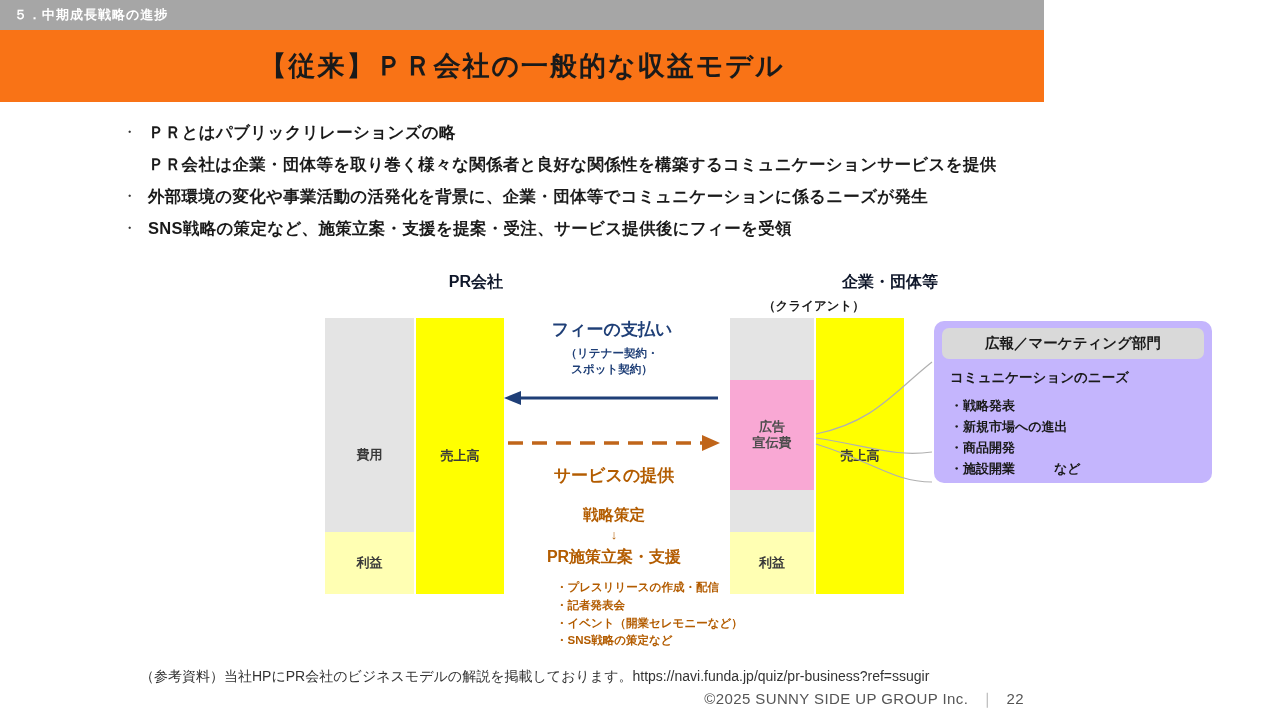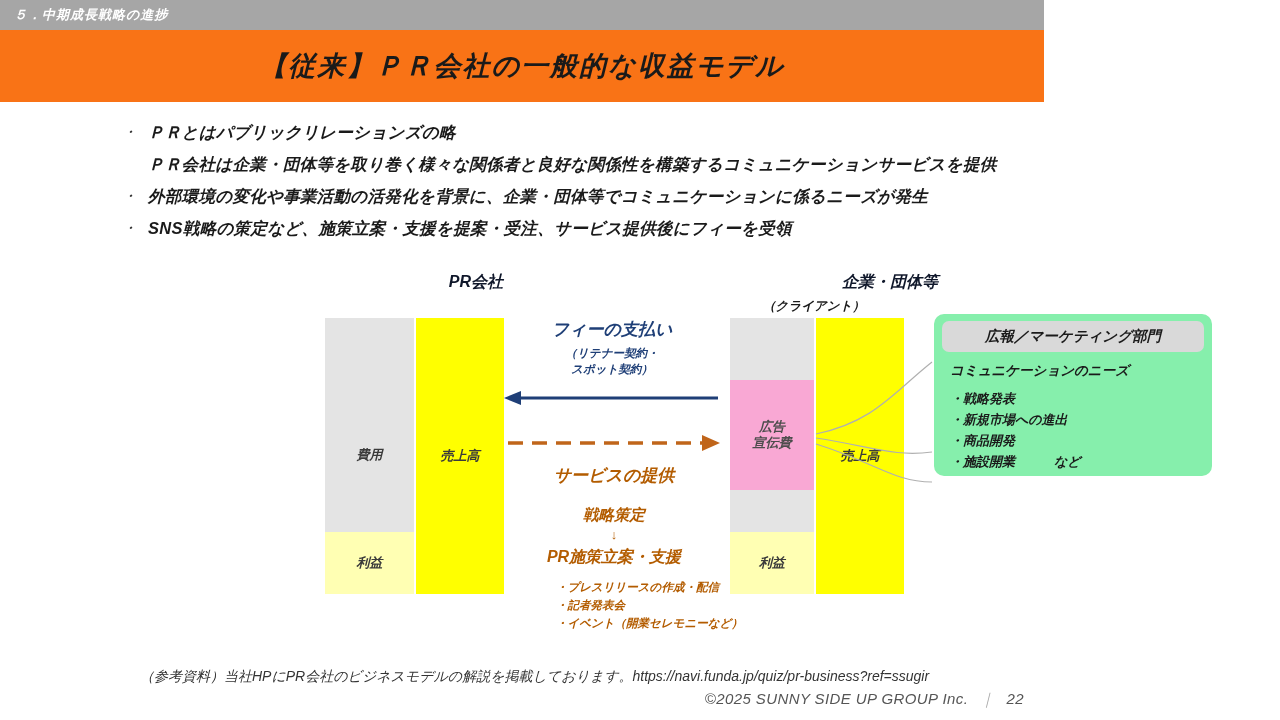--- a/index.html
+++ b/index.html
@@ -12,21 +12,20 @@
     background: #ffffff;
     font-family: "Liberation Sans", sans-serif;
     color: #222222;
     overflow: hidden;
     position: relative;
   }
   .slide {
     position: relative;
     width: 1044px;
     height: 720px;
-    font-style: italic;
   }
   
   .section-bar {
     position: absolute;
     left: 0;
     top: 0;
     width: 100%;
     height: 30px;
     background: #a6a6a6;
     color: #ffffff;
@@ -191,23 +190,24 @@
     position: absolute;
     font-size: 11.5px;
     font-weight: bold;
     color: #b35c00;
     line-height: 1.55;
     margin-left: 44px;
   }
   
   .right-box {
     position: absolute;
-    background: #86efac;
+    background: #c4b5fd;
     border-radius: 10px;
     box-sizing: border-box;
+    margin-top: 7px;
   }
   .right-box-header {
     background: #d9d9d9;
     border-radius: 7px;
     font-size: 14.5px;
     font-weight: bold;
     color: #1a1a1a;
     text-align: center;
     padding: 6px 0 6px 0;
     margin: 7px 8px 0 8px;
@@ -318,20 +318,21 @@
 
     <div class="service-title" style="left:506px; top:202px; width:216px;">サービスの提供</div>
     <div class="strategy" style="left:506px; top:243px; width:216px;">戦略策定</div>
     <div class="downarrow" style="left:506px; top:265px; width:216px;">↓</div>
     <div class="pr-plan" style="left:498px; top:285px; width:232px;">PR施策立案・支援</div>
 
     <div class="service-list" style="left:512px; top:317px; width:240px;">
       <div>・プレスリリースの作成・配信</div>
       <div>・記者発表会</div>
       <div>・イベント（開業セレモニーなど）</div>
+      <div>・SNS戦略の策定など</div>
     </div>
 
     <div style="position:absolute; left:814px; top:90px;">
       <svg width="140" height="160" viewBox="0 0 140 160">
         <path d="M118,10 C80,40 60,70 2,82" stroke="#b0b0b0" stroke-width="1.2" fill="none"></path>
         <path d="M118,100 C80,105 60,95 2,86" stroke="#b0b0b0" stroke-width="1.2" fill="none"></path>
         <path d="M118,130 C80,130 60,110 2,92" stroke="#b0b0b0" stroke-width="1.2" fill="none"></path>
       </svg>
     </div>
 

